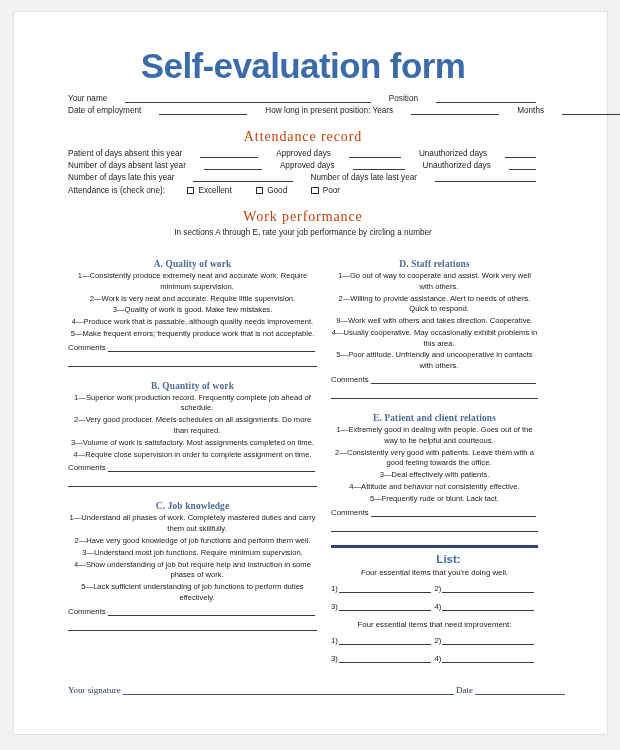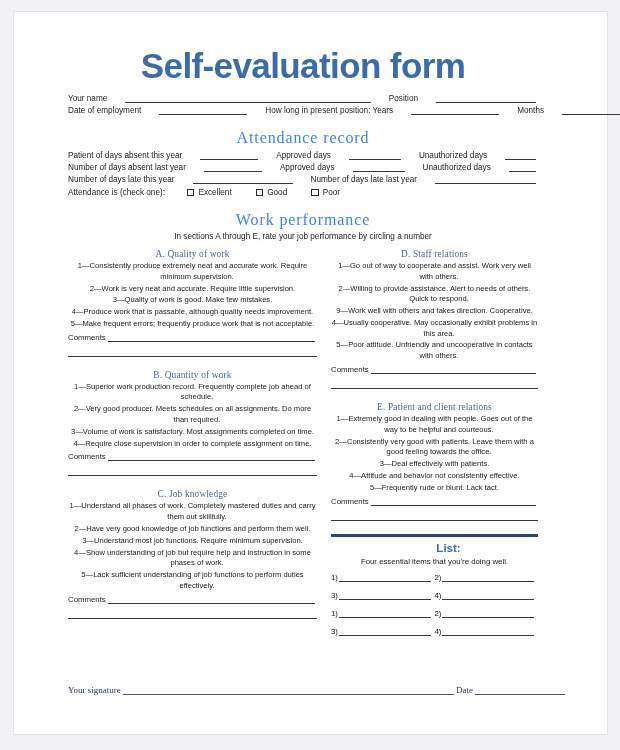--- a/index.html
+++ b/index.html
@@ -68,23 +68,23 @@
   }
   .rule.w1 { flex: 0 0 58px; }
   .rule.w2 { flex: 0 0 52px; }
   .rule.w3 { flex: 0 0 100px; }
   .rule.w4 { flex: 0 0 96px; }
   .rule.w5 { flex: 0 0 88px; }
 
   
   h2.section-head {
     font-family: "Liberation Serif", serif;
-    font-size: 16px;
+    font-size: 14px;
     font-weight: normal;
-    color: #3b82f6;
+    color: #c2410c;
     letter-spacing: 0.9px;
     margin: 14px 0 3px 0;
   }
   .section-sub {
     font-size: 8.2px;
     color: #1d1d1d;
     margin: 0 0 8px 0;
   }
 
   
@@ -115,24 +115,24 @@
     display: flex;
     margin-top: 6px;
   }
   .col-left { width: 249px; flex: 0 0 249px; }
   .col-gap  { width: 14px; flex: 0 0 14px; }
   .col-right { width: 207px; flex: 0 0 207px; }
 
   h3.sub-head {
     font-family: "Liberation Serif", serif;
     font-size: 9.4px;
-    font-weight: normal;
+    font-weight: bold;
     color: #4A6B96;
     letter-spacing: 0.15px;
-    margin: 0 0 2px 0;
+    margin: 14px 0 2px 0;
   }
   .crit {
     font-size: 7.6px;
     line-height: 1.42;
     color: #1a1a1a;
     margin: 0 0 1px 0;
     padding-left: 9px;
     text-indent: -9px;
   }
   .comments {
@@ -376,20 +376,21 @@
               <span class="list-item">
                 <span class="num">3)</span>
                 <span class="rule"></span>
               </span>
               <span class="list-item">
                 <span class="num">4)</span>
                 <span class="rule"></span>
               </span>
             </div>
 
+            <div class="list-caption">Four essential items that need improvement:</div>
 
             <div class="list-pair">
               <span class="list-item">
                 <span class="num">1)</span>
                 <span class="rule"></span>
               </span>
               <span class="list-item">
                 <span class="num">2)</span>
                 <span class="rule"></span>
               </span>

